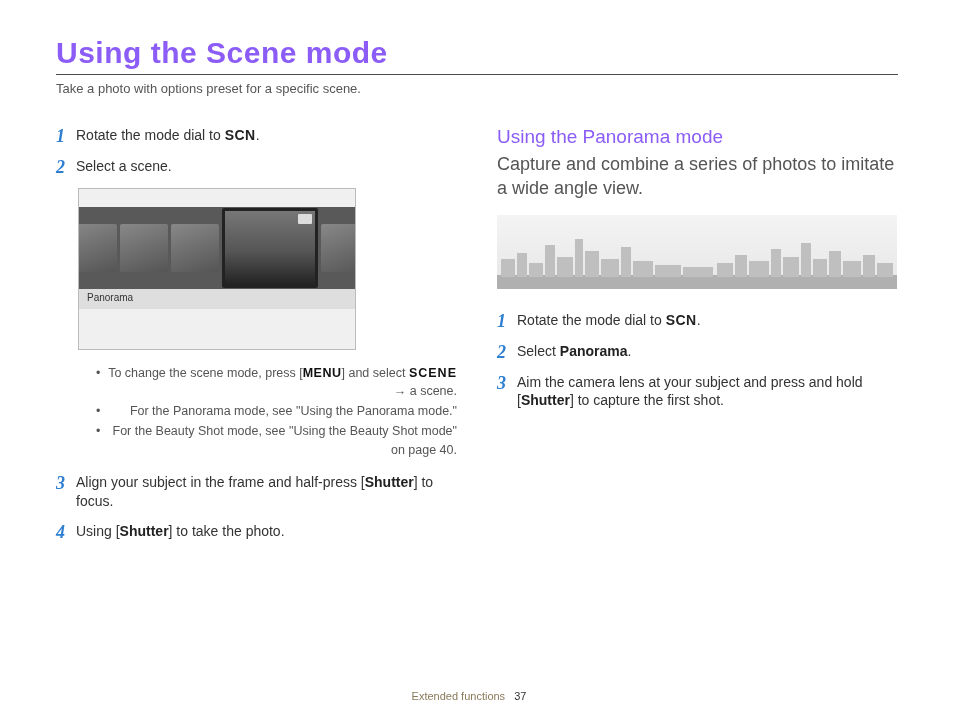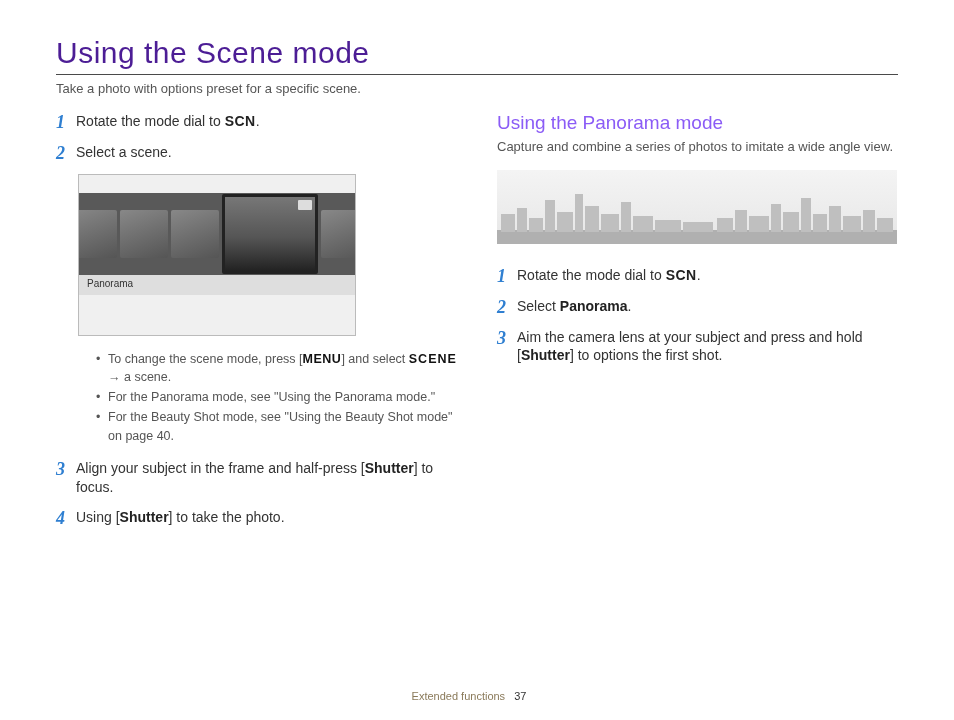--- a/index.html
+++ b/index.html
@@ -12,35 +12,35 @@
   }
   .page {
     width: 954px;
     height: 720px;
     box-sizing: border-box;
     padding: 36px 56px 20px 56px;
     position: relative;
   }
   .title {
     font-size: 30px;
-    font-weight: 400;
-    color: #4c1d95;
+    font-weight: 700;
+    color: #8b5cf6;
     letter-spacing: 0.5px;
     margin: 0 0 4px 0;
     font-family: "Arial Narrow", Arial, sans-serif;
     font-stretch: condensed;
   }
   .title-underline {
     border-bottom: 1px solid #4a4a4a;
     margin-bottom: 6px;
   }
   .subtitle {
     font-size: 13px;
     color: #555;
-    margin-bottom: 16px;
+    margin-bottom: 30px;
   }
   .columns {
     display: flex;
     gap: 40px;
   }
   .col {
     flex: 1;
     min-width: 0;
   }
   .step {
@@ -145,20 +145,21 @@
     flex: 1;
     background: #f0f0f0;
   }
   .bullets {
     margin: 0 0 14px 40px;
     padding: 0;
     list-style: none;
     font-size: 12.5px;
     color: #555;
     line-height: 1.45;
+    text-align: right;
   }
   .bullets li {
     position: relative;
     padding-left: 12px;
     margin-bottom: 2px;
   }
   .bullets li::before {
     content: "•";
     position: absolute;
     left: 0;
@@ -166,21 +167,21 @@
   }
   .sublabel { padding-left:0 }
   
   .h2 {
     font-size: 19px;
     color: #8b5cf6;
     font-weight: 400;
     margin: 0 0 4px 0;
   }
   .desc {
-    font-size: 13px;
+    font-size: 18px;
     color: #555;
     line-height: 1.35;
     margin-bottom: 14px;
   }
   .pano {
     width: 400px;
     height: 74px;
     margin-bottom: 22px;
     background: linear-gradient(180deg, #f4f4f4 0%, #e6e6e6 100%);
     position: relative;
@@ -311,21 +312,21 @@
       <div class="step">
         <div class="step-num">2</div>
         <div class="step-body">
           <span>Select </span><span class="bold">Panorama</span><span>.</span>
         </div>
       </div>
 
       <div class="step">
         <div class="step-num">3</div>
         <div class="step-body">
-          <span>Aim the camera lens at your subject and press and hold [</span><span class="bold">Shutter</span><span>] to options the first shot.</span>
+          <span>Aim the camera lens at your subject and press and hold [</span><span class="bold">Shutter</span><span>] to capture the first shot.</span>
         </div>
       </div>
 
     </div>
 
   </div>
 
   <div class="footer">
     <span>Extended functions</span>
     <span class="pn">37</span>

